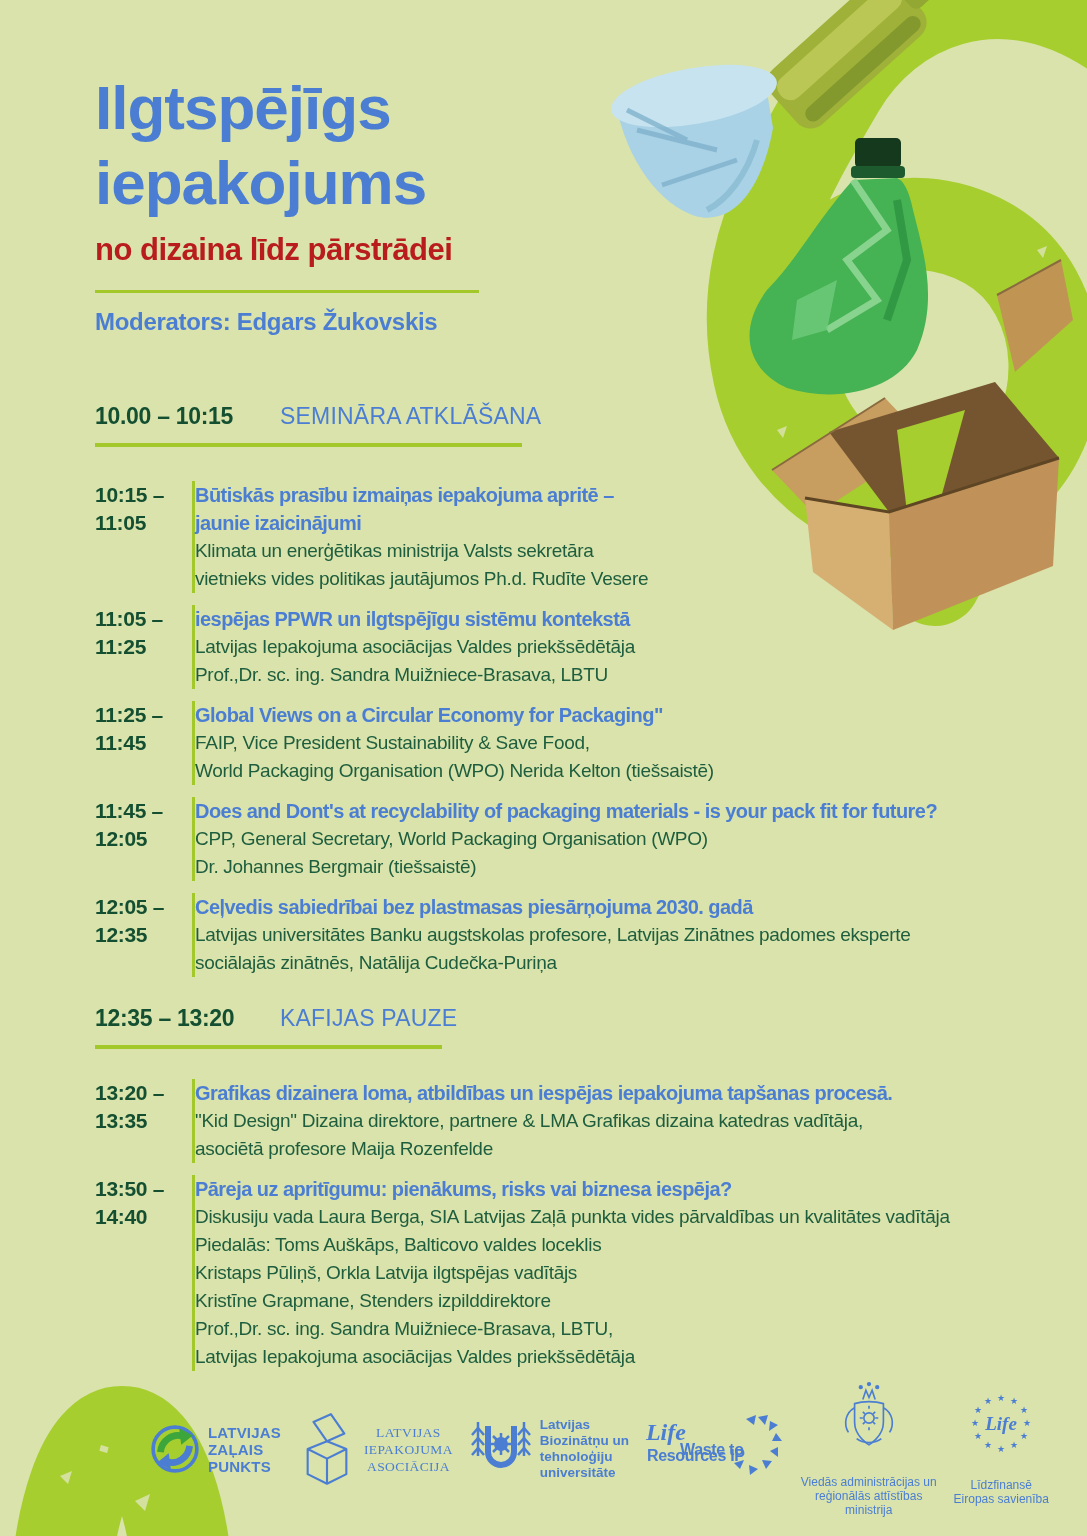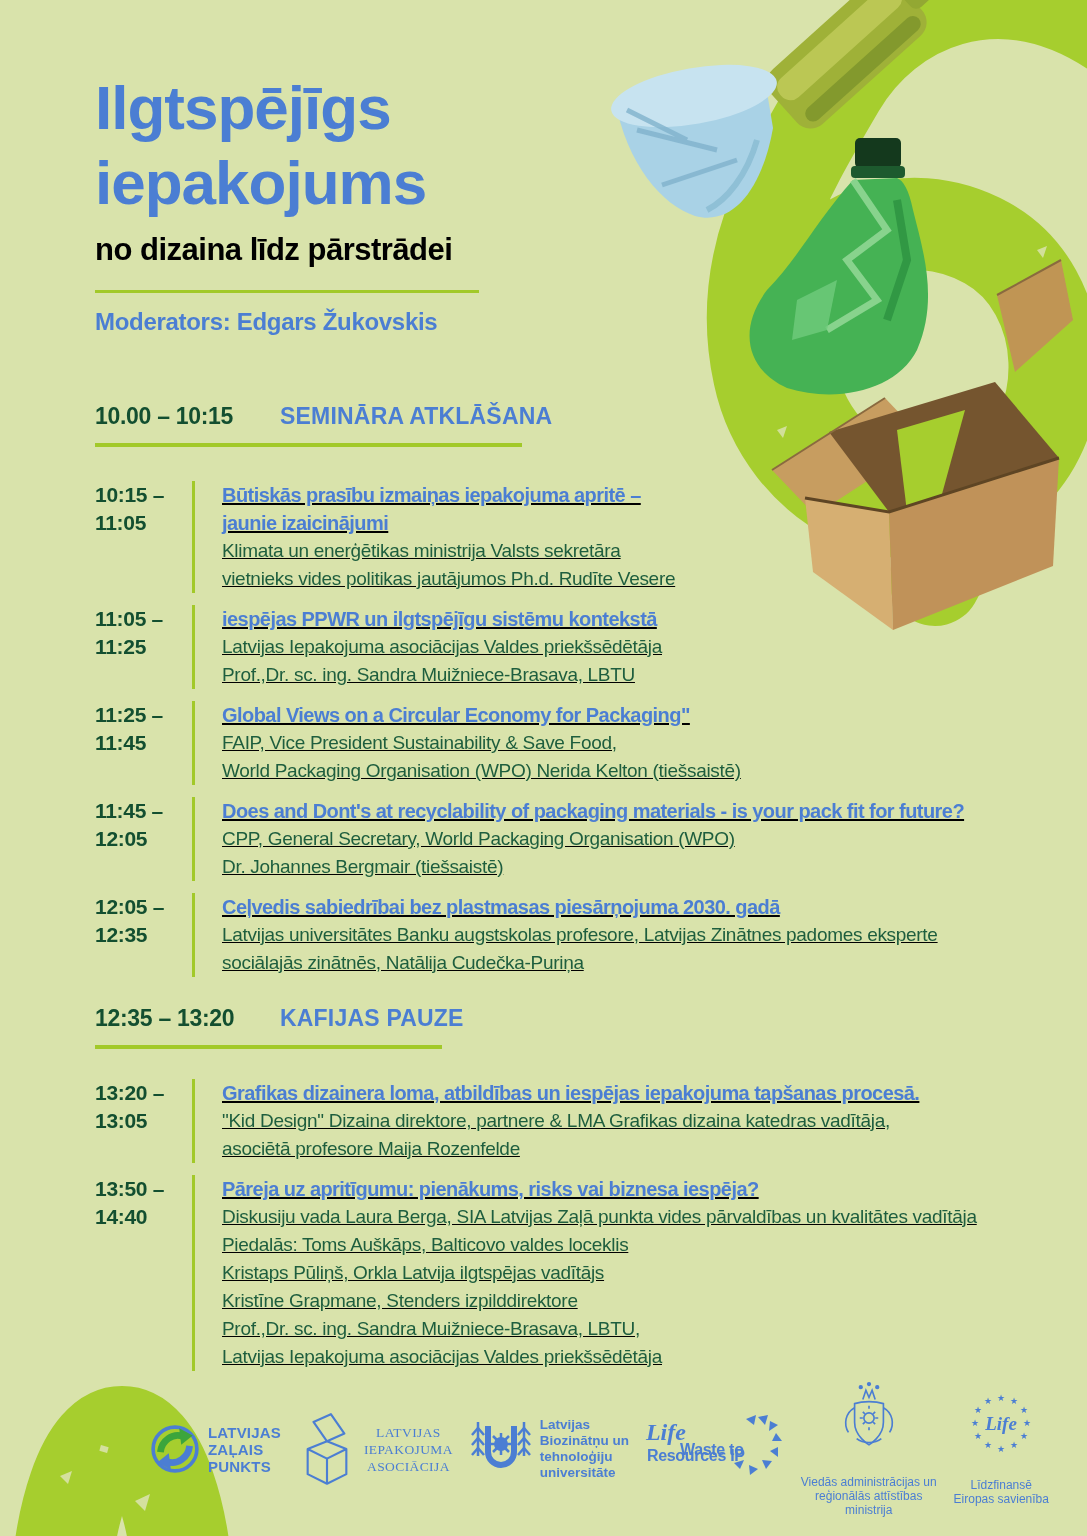--- a/index.html
+++ b/index.html
@@ -16,52 +16,52 @@
   .decor-top{position:absolute;top:0;right:0;width:520px;height:660px;pointer-events:none;}
   .decor-bottom{position:absolute;left:0;bottom:0;width:270px;height:210px;pointer-events:none;}
 
   
   .content{position:absolute;left:95px;top:70px;width:950px;}
   .title{
     color:#4b7ed3;font-weight:bold;font-size:62px;line-height:75px;
     letter-spacing:-1px;
   }
   .subtitle{
-    color:#000000;font-weight:bold;font-size:31px;line-height:36px;
+    color:#b91c1c;font-weight:bold;font-size:31px;line-height:36px;
     margin-top:12px;letter-spacing:-0.5px;
   }
   .divider{width:384px;height:3px;background:#a2c929;margin-top:22px;}
   .moderator{
     color:#4b7ed3;font-weight:bold;font-size:24px;line-height:30px;
     margin-top:14px;letter-spacing:-0.3px;
   }
 
   .section-header{display:flex;align-items:baseline;margin-top:64px;}
   .section-header.break{margin-top:26px;}
   .section-time{
     color:#134f30;font-weight:bold;font-size:23px;line-height:30px;
     width:185px;flex:none;letter-spacing:-0.3px;
   }
   .section-label{
-    color:#4b7ed3;font-weight:bold;font-size:23px;line-height:30px;
+    color:#4b7ed3;font-weight:normal;font-size:23px;line-height:30px;
     letter-spacing:0.2px;
   }
   .section-underline{height:4px;background:#a2c929;margin-top:12px;}
   .section-underline.opening{width:427px;}
   .section-underline.break{width:347px;}
 
   .sessions{margin-top:34px;}
   .sessions.afternoon{margin-top:30px;}
   .session{display:grid;grid-template-columns:97px 3px 1fr;margin-bottom:12px;}
   .session-time{
     color:#134f30;font-weight:bold;font-size:21px;line-height:28px;
     letter-spacing:-0.3px;
   }
   .session-rule{background:#a2c929;width:3px;}
-  .session-body{padding-left:27px;text-decoration:underline;}
+  .session-body{}
   .session-title{
     color:#4b7ed3;font-weight:bold;font-size:20px;line-height:28px;
     letter-spacing:-0.55px;
   }
   .session-details{
     color:#1e5e3e;font-size:19px;line-height:28px;letter-spacing:-0.3px;
   }
 
   
   .footer{
@@ -257,21 +257,21 @@
     <div class="section-header break">
       <div class="section-time">12:35 – 13:20</div>
       <div class="section-label">KAFIJAS PAUZE</div>
     </div>
     <div class="section-underline break"></div>
 
     <div class="sessions afternoon" id="afternoon-sessions">
     <div class="session">
       <div class="session-time">
         <div class="t1">13:20 –</div>
-        <div class="t2">13:05</div>
+        <div class="t2">13:35</div>
       </div>
       <div class="session-rule"></div>
       <div class="session-body">
         <div class="session-title">
               <div>Grafikas dizainera loma, atbildības un iespējas iepakojuma tapšanas procesā.</div>
             </div>
         <div class="session-details">
               <div>"Kid Design" Dizaina direktore, partnere &amp; LMA Grafikas dizaina katedras vadītāja,</div>
               <div>asociētā profesore Maija Rozenfelde</div>
             </div>

